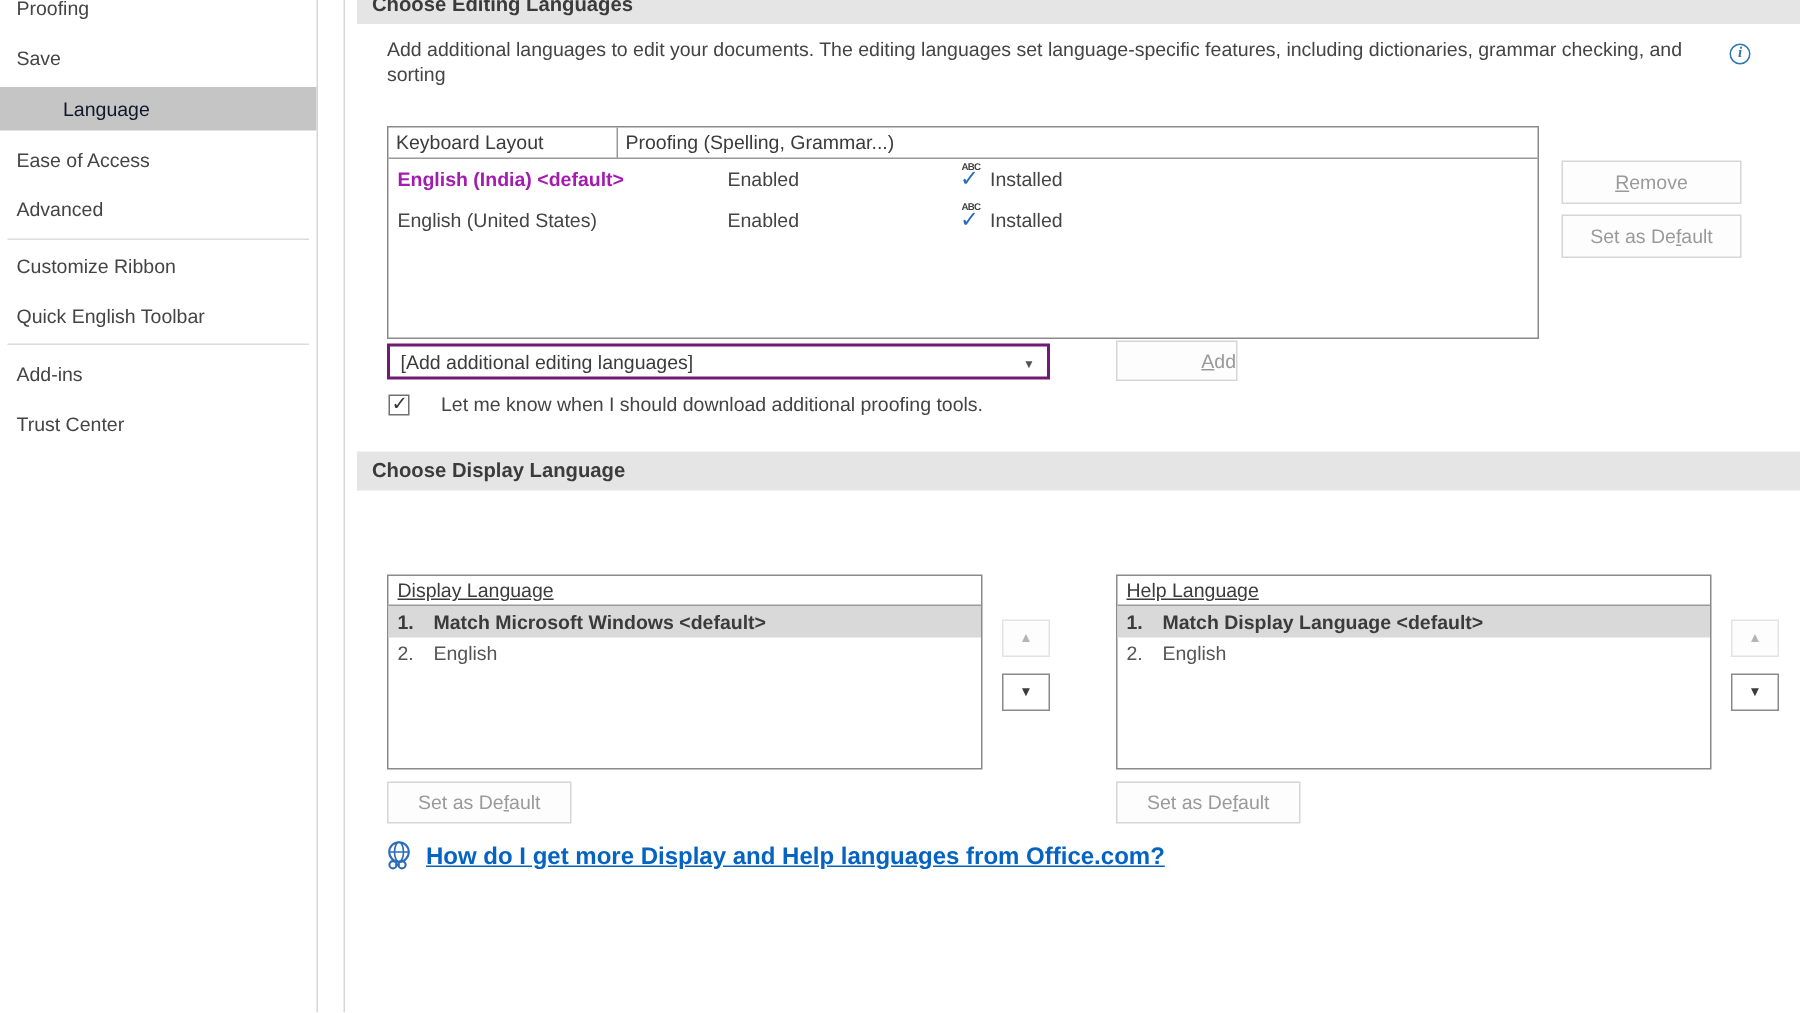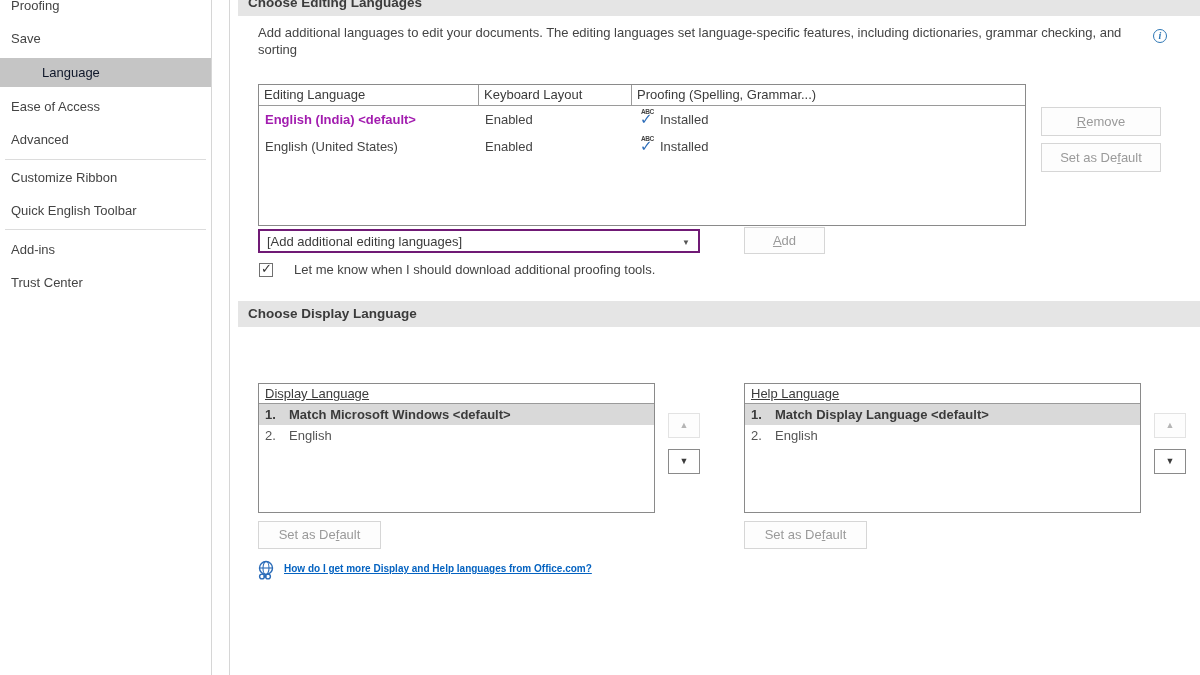--- a/index.html
+++ b/index.html
@@ -57,21 +57,21 @@
   .lb-item.selected { background: #d9d9d9; color: #3b3b3b; }
   .lb-num { position: absolute; left: 6px; }
   .lb-label { position: absolute; left: 30px; white-space: nowrap; }
   .lb-item.selected .lb-num, .lb-item.selected .lb-label { font-weight: bold; }
 
   .spin { position: absolute; width: 32px; height: 25px; text-align: center; font-size: 9px; background: #fff; }
   .spin.up { border: 1px solid #e3e3e3; color: #b5b5b5; line-height: 23px; background: #fdfdfd; }
   .spin.down { border: 1px solid #8a8a8a; color: #3b3b3b; line-height: 23px; }
 
   
-  .help-link { position: absolute; left: 284px; top: 563px; font-size: 10px; font-weight: 600; color: #0563c1; text-decoration: underline; white-space: nowrap; }
+  .help-link { position: absolute; left: 284px; top: 563px; font-size: 16px; font-weight: 600; color: #0563c1; text-decoration: underline; white-space: nowrap; }
   .globe { position: absolute; left: 256px; top: 560px; width: 22px; height: 20px; }
 </style>
 </head>
 <body>
 
 <div id="screen">
 
   <div>
     <div class="sidebar-item" style="top:-9px">Proofing</div>
     <div class="sidebar-item" style="top:24px">Save</div>
@@ -89,21 +89,20 @@
   <div class="vline" style="left:211px"></div>
   <div class="vline" style="left:229px"></div>
 
   <div class="section-header" style="top:-10px">Choose Editing Languages</div>
 
   <div class="desc-text" style="top:24px">Add additional languages to edit your documents. The editing languages set language-specific features, including dictionaries, grammar checking, and sorting</div>
   <span class="info-icon info-abs" style="left:1153px; top:29px">i</span>
 
   <div class="lang-table">
     <div class="thead">
-      <div class="th c1">Editing Language</div>
       <div class="th c2">Keyboard Layout</div>
       <div class="th c3">Proofing (Spelling, Grammar...)</div>
     </div>
     <div class="trow">
       <div class="td c1 bold">English (India) &lt;default&gt;</div>
       <div class="td c2">Enabled</div>
       <div class="td c3">
         <span class="abc-icon">
           <span class="abc">ABC</span>
           <span class="chk">✓</span>
@@ -128,21 +127,21 @@
     <span></span><span class="accel">R</span><span>emove</span>
   </div>
   <div class="btn" style="left:1041px; top:143px; width:120px; height:29px; line-height:27px;">
     <span>Set as De</span><span class="accel">f</span><span>ault</span>
   </div>
 
   <div class="dropdown">
     <span>[Add additional editing languages]</span>
     <span class="dd-arrow">▼</span>
   </div>
-  <div class="btn" style="left:744px; top:227px; width:81px; height:27px; line-height:25px;">
+  <div class="btn" style="left:744px; top:227px; width:81px; height:27px; line-height:25px;text-align:right;">
     <span></span><span class="accel">A</span><span>dd</span>
   </div>
 
   <div class="checkbox">
     <span class="mark">✓</span>
   </div>
   <div class="checkbox-label">Let me know when I should download additional proofing tools.</div>
 
   <div class="section-header" style="top:301px">Choose Display Language</div>
 

